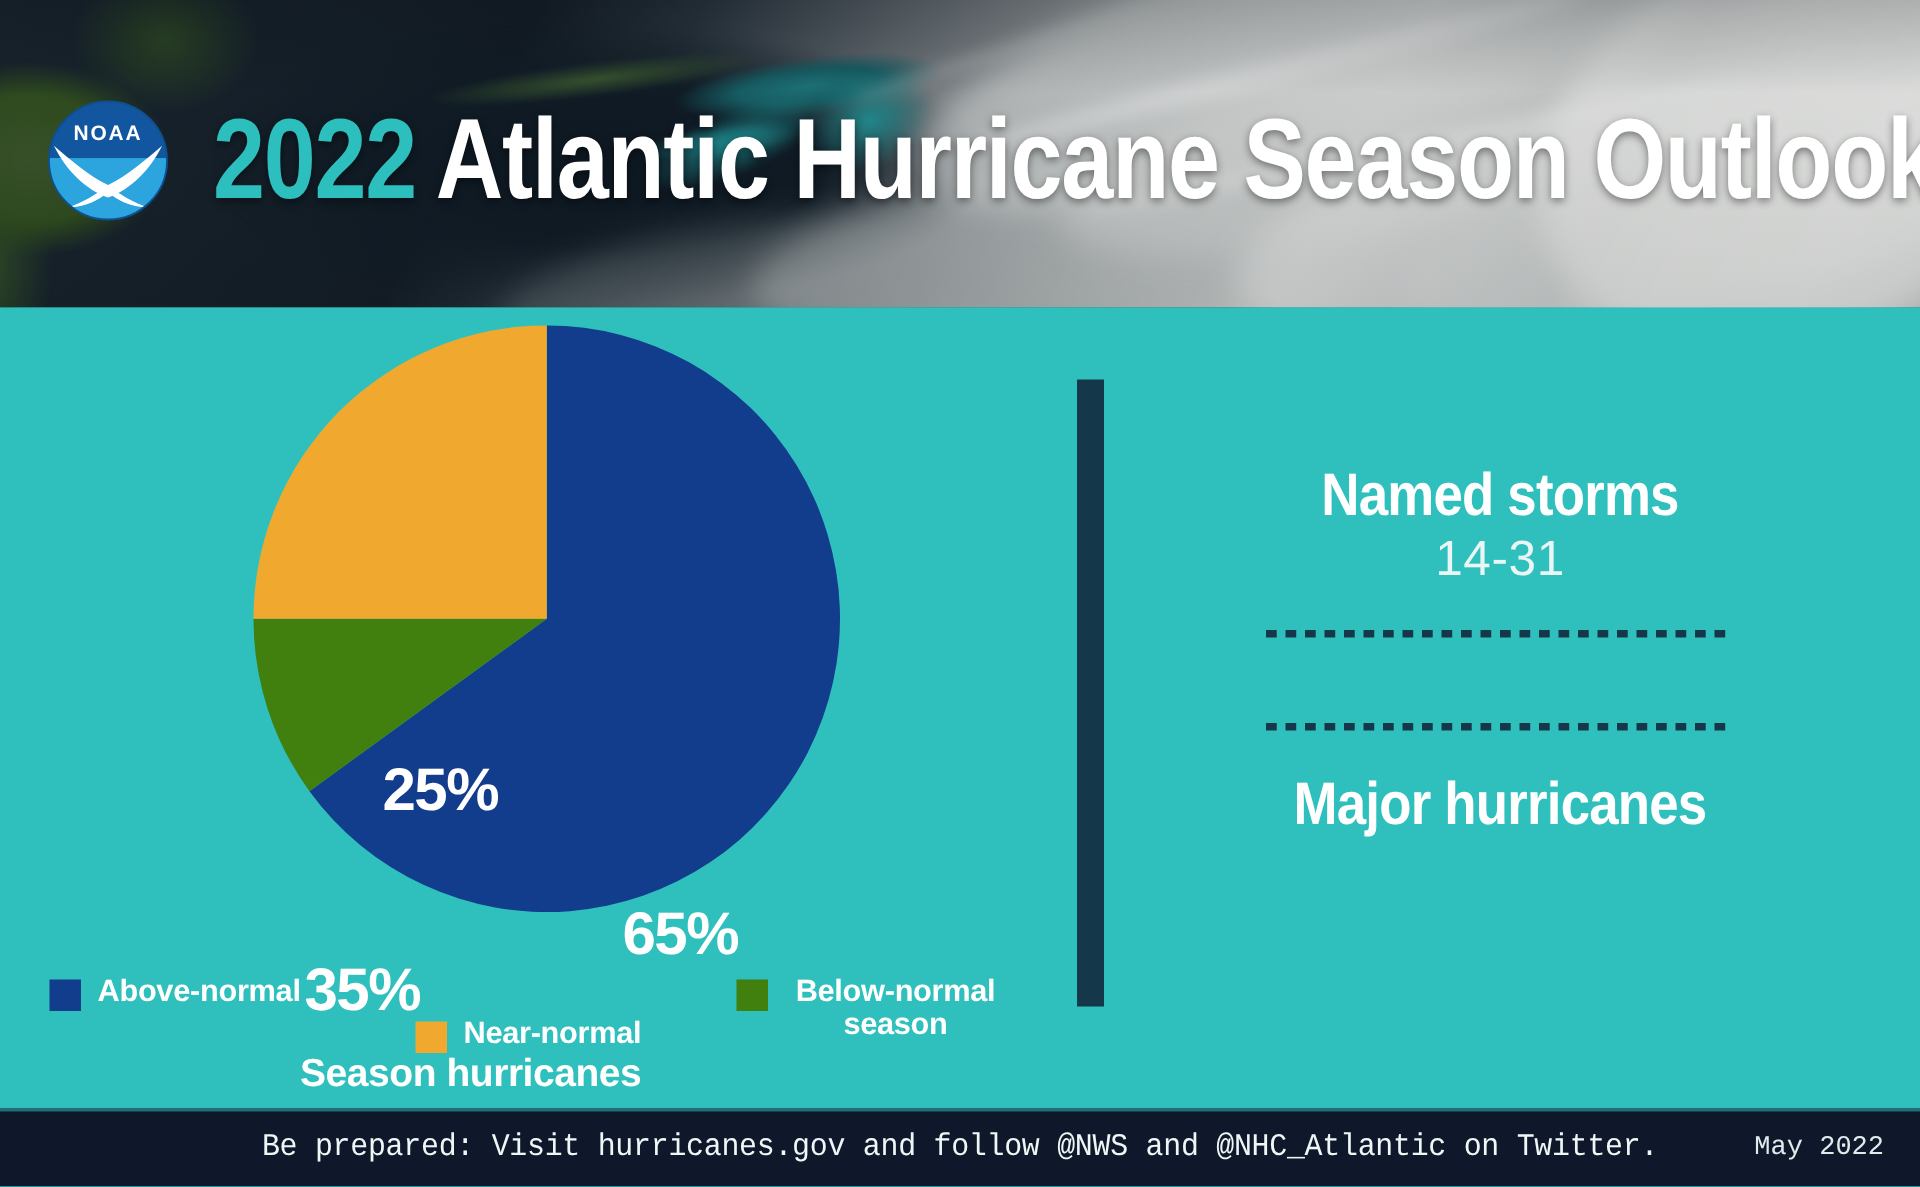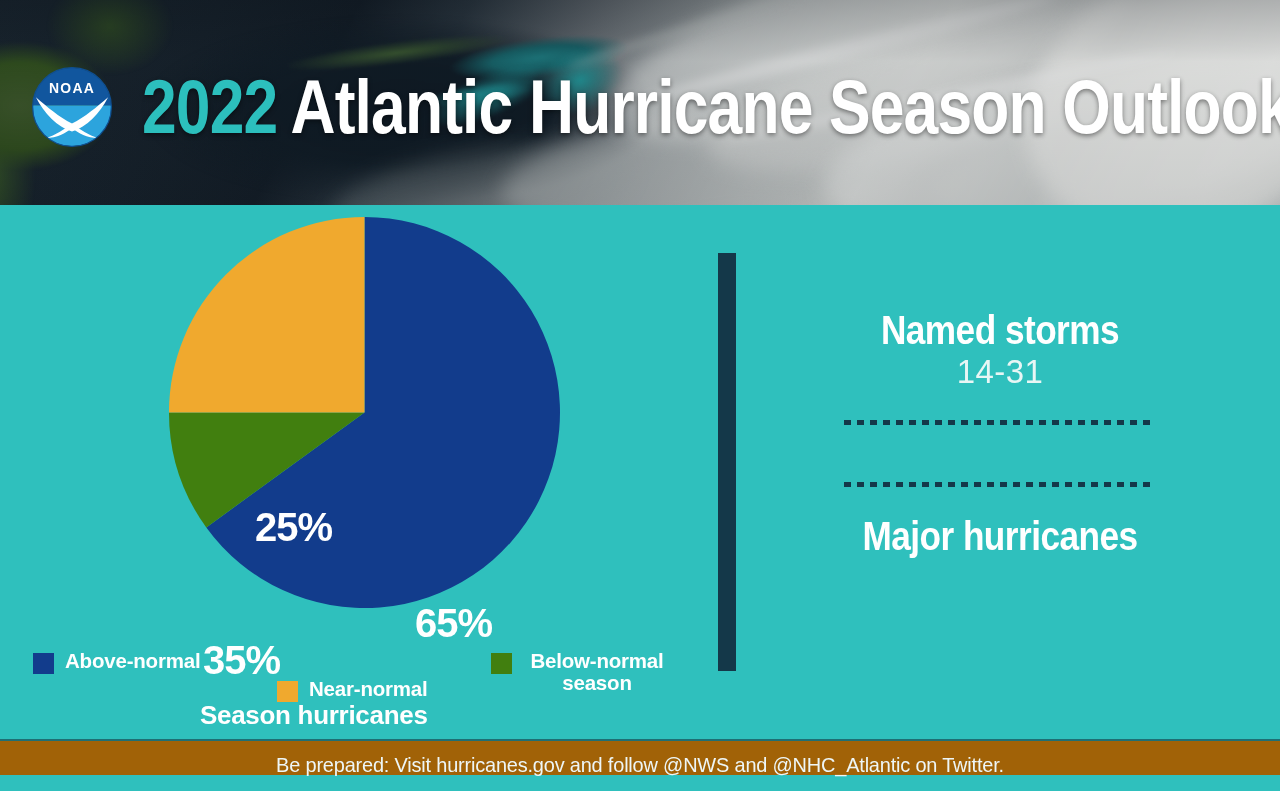--- a/index.html
+++ b/index.html
@@ -141,21 +141,21 @@
   }
   .dotrow{height:62px;display:flex;align-items:center;justify-content:center;}
   .dotline{
     width:312px;height:5px;
     background-image:linear-gradient(to right,#143849 0 7px,rgba(0,0,0,0) 7px 13px);
     background-size:13px 5px;background-repeat:repeat-x;
   }
 
   
   .footer{
-    position:absolute;left:0;top:739px;width:1280px;height:36px;background:#a16207;
+    position:absolute;left:0;top:739px;width:1280px;height:52px;background:#0f172a;font-family:Liberation Mono, monospace;
   }
   .footer-top-line{position:absolute;left:0;top:0;width:1280px;height:2px;background:#1f6f74;}
   .footer-text{
     position:absolute;left:0;top:0;width:1280px;height:52px;
     display:flex;align-items:center;justify-content:center;
     color:#eef6f6;font-size:21px;letter-spacing:-.2px;
     transform:scaleX(.95);transform-origin:center;
   }
   .footer-date{
     position:absolute;right:24px;top:0;height:52px;display:flex;align-items:center;
@@ -266,15 +266,16 @@
       <div class="stat">
         <div class="stat-name">Major hurricanes</div>
       </div>
 
     </div>
   </div>
 
   <div class="footer">
     <div class="footer-top-line"></div>
     <div class="footer-text">Be prepared: Visit hurricanes.gov and follow @NWS and @NHC_Atlantic on Twitter.</div>
+    <div class="footer-date">May 2022</div>
   </div>
 
 </div>
 
 </body></html>

